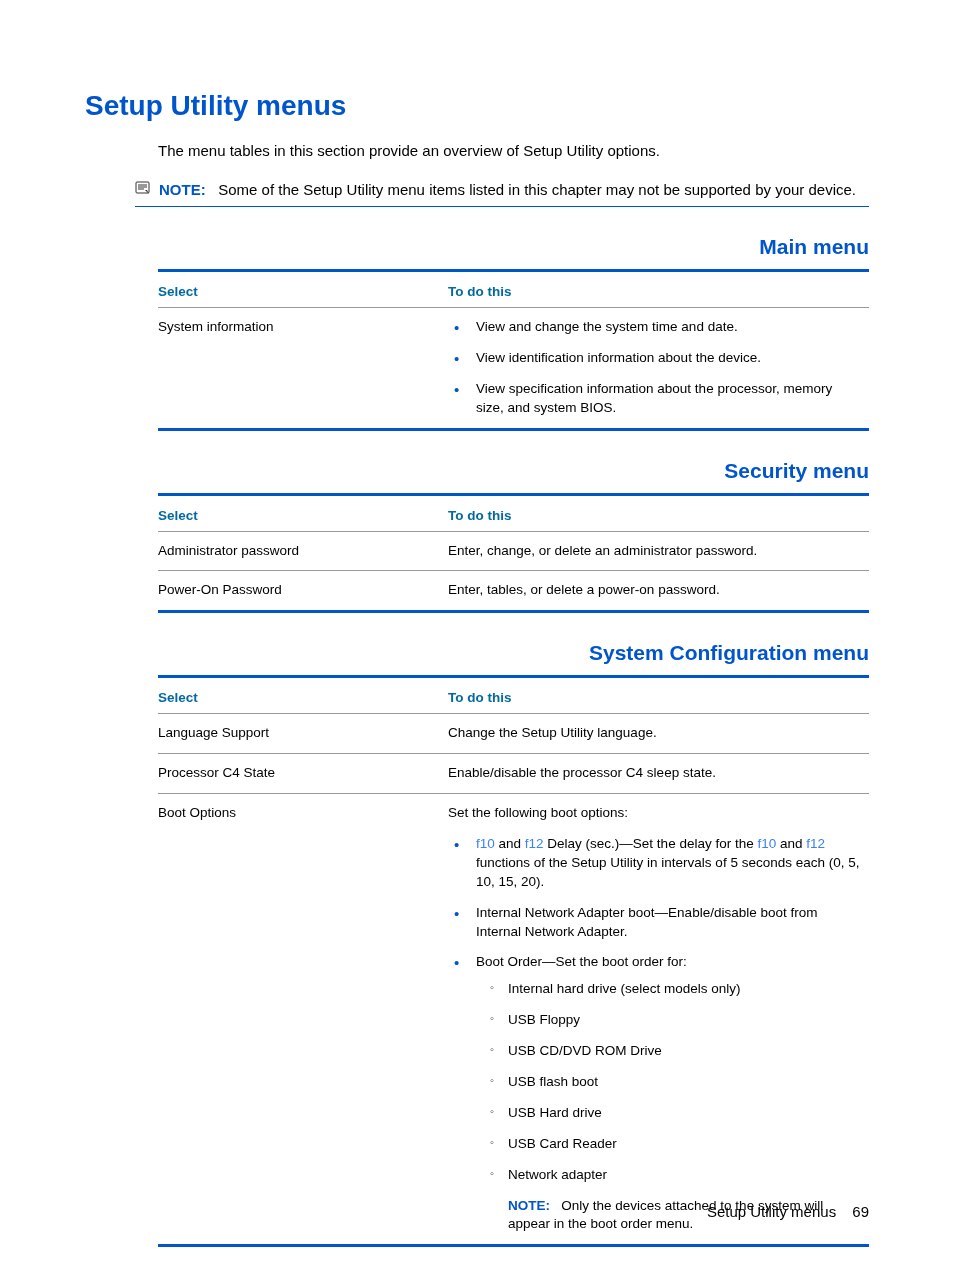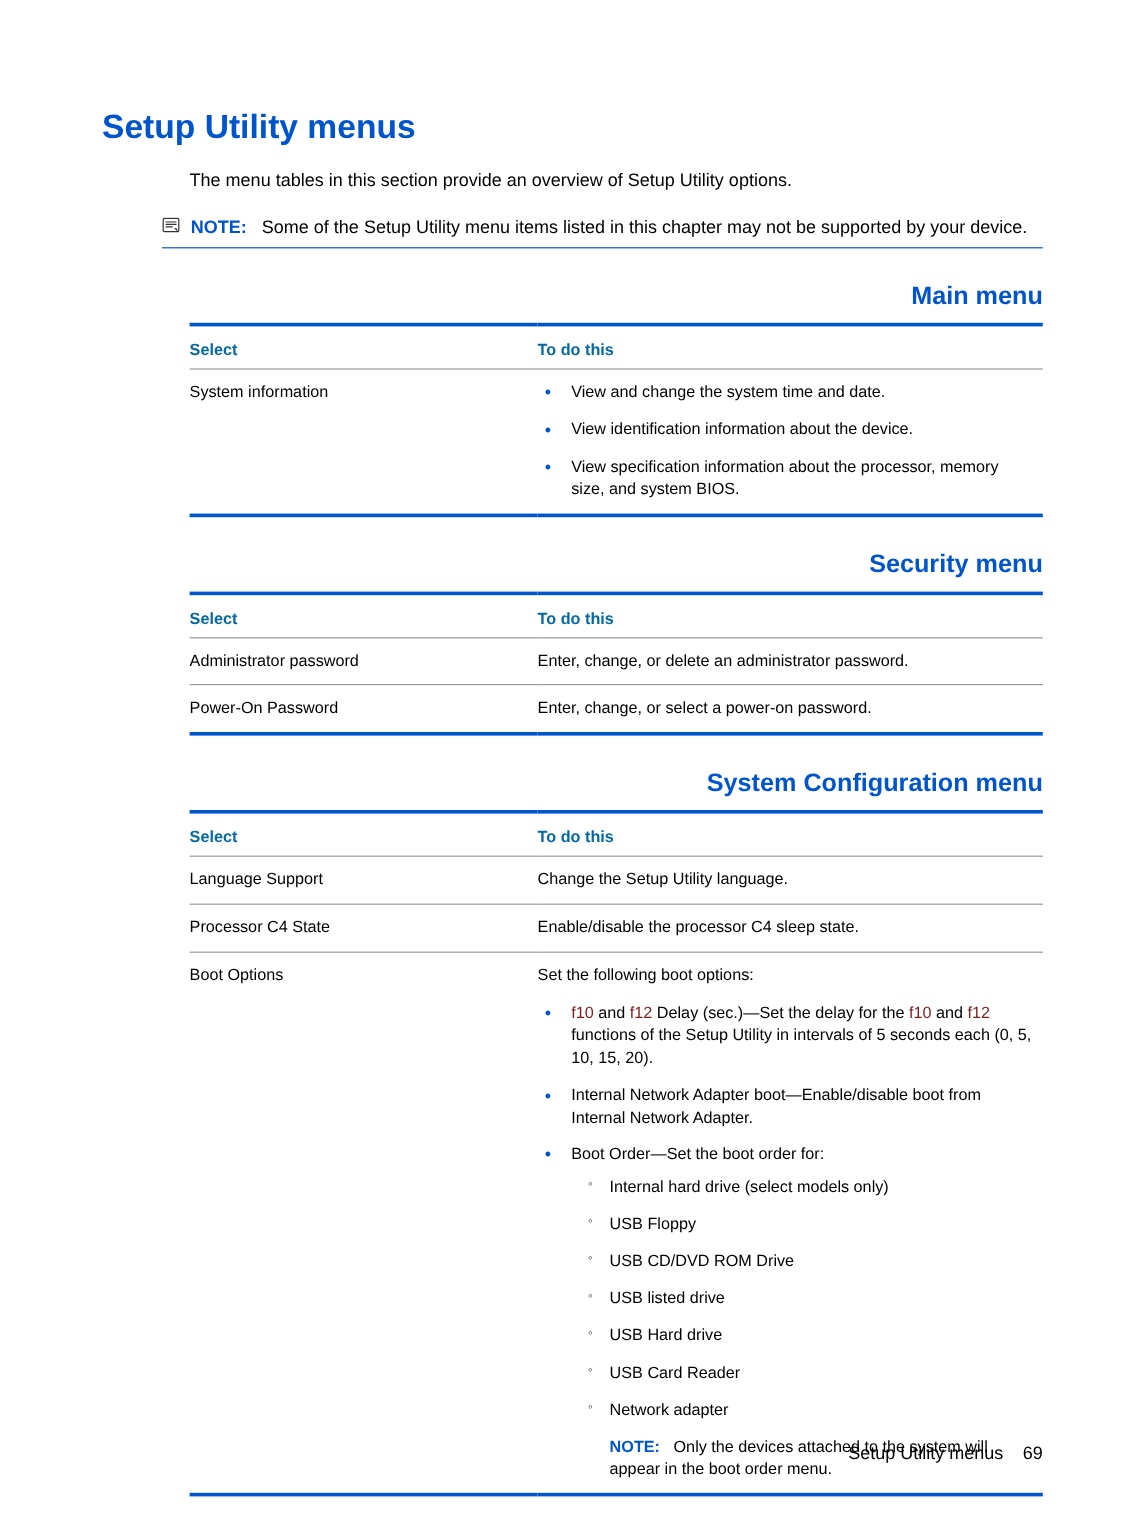--- a/index.html
+++ b/index.html
@@ -106,21 +106,21 @@
       margin-bottom: 12px;
     }
     ul.circles > li::before {
       content: "◦";
       position: absolute;
       left: 14px;
       top: 0px;
       font-size: 11px;
       color: #333;
     }
-    .link { color: #7f1d1d; }
+    .link { color: #3b82f6; }
     .sub-note {
       margin-top: 10px;
       padding-left: 32px;
       line-height: 1.4;
     }
     .footer {
       position: absolute;
       bottom: 50px;
       right: 85px;
       font-size: 15px;
@@ -177,21 +177,21 @@
       <tr>
     <th class="col-select">Select</th>
     <th class="col-todo">To do this</th>
   </tr>
   <tr>
     <td>Administrator password</td>
     <td>Enter, change, or delete an administrator password.</td>
   </tr>
   <tr>
     <td>Power-On Password</td>
-    <td>Enter, change, or select a power-on password.</td>
+    <td>Enter, tables, or delete a power-on password.</td>
   </tr>
 </tbody>
   </table>
 
 <h2>System Configuration menu</h2>
 <table class="menu-table">
   <tbody>
       <tr>
     <th class="col-select">Select</th>
     <th class="col-todo">To do this</th>
@@ -212,21 +212,21 @@
         <li>
           <span class="link">f10</span><span> and </span><span class="link">f12</span><span> Delay (sec.)—Set the delay for the </span><span class="link">f10</span><span> and </span><span class="link">f12</span><span> functions of the Setup Utility in intervals of 5 seconds each (0, 5, 10, 15, 20).</span>
         </li>
         <li>Internal Network Adapter boot—Enable/disable boot from Internal Network Adapter.</li>
         <li>
           <span>Boot Order—Set the boot order for:</span>
           <ul class="circles">
             <li>Internal hard drive (select models only)</li>
             <li>USB Floppy</li>
             <li>USB CD/DVD ROM Drive</li>
-            <li>USB listed drive</li>
+            <li>USB flash boot</li>
             <li>USB Hard drive</li>
             <li>USB Card Reader</li>
             <li>Network adapter</li>
           </ul>
           <div class="sub-note">
             <span class="note-label">NOTE:</span>&nbsp;&nbsp;&nbsp;<span>Only the devices attached to the system will appear in the boot order menu.</span>
           </div>
         </li>
       </ul>
     </td>

